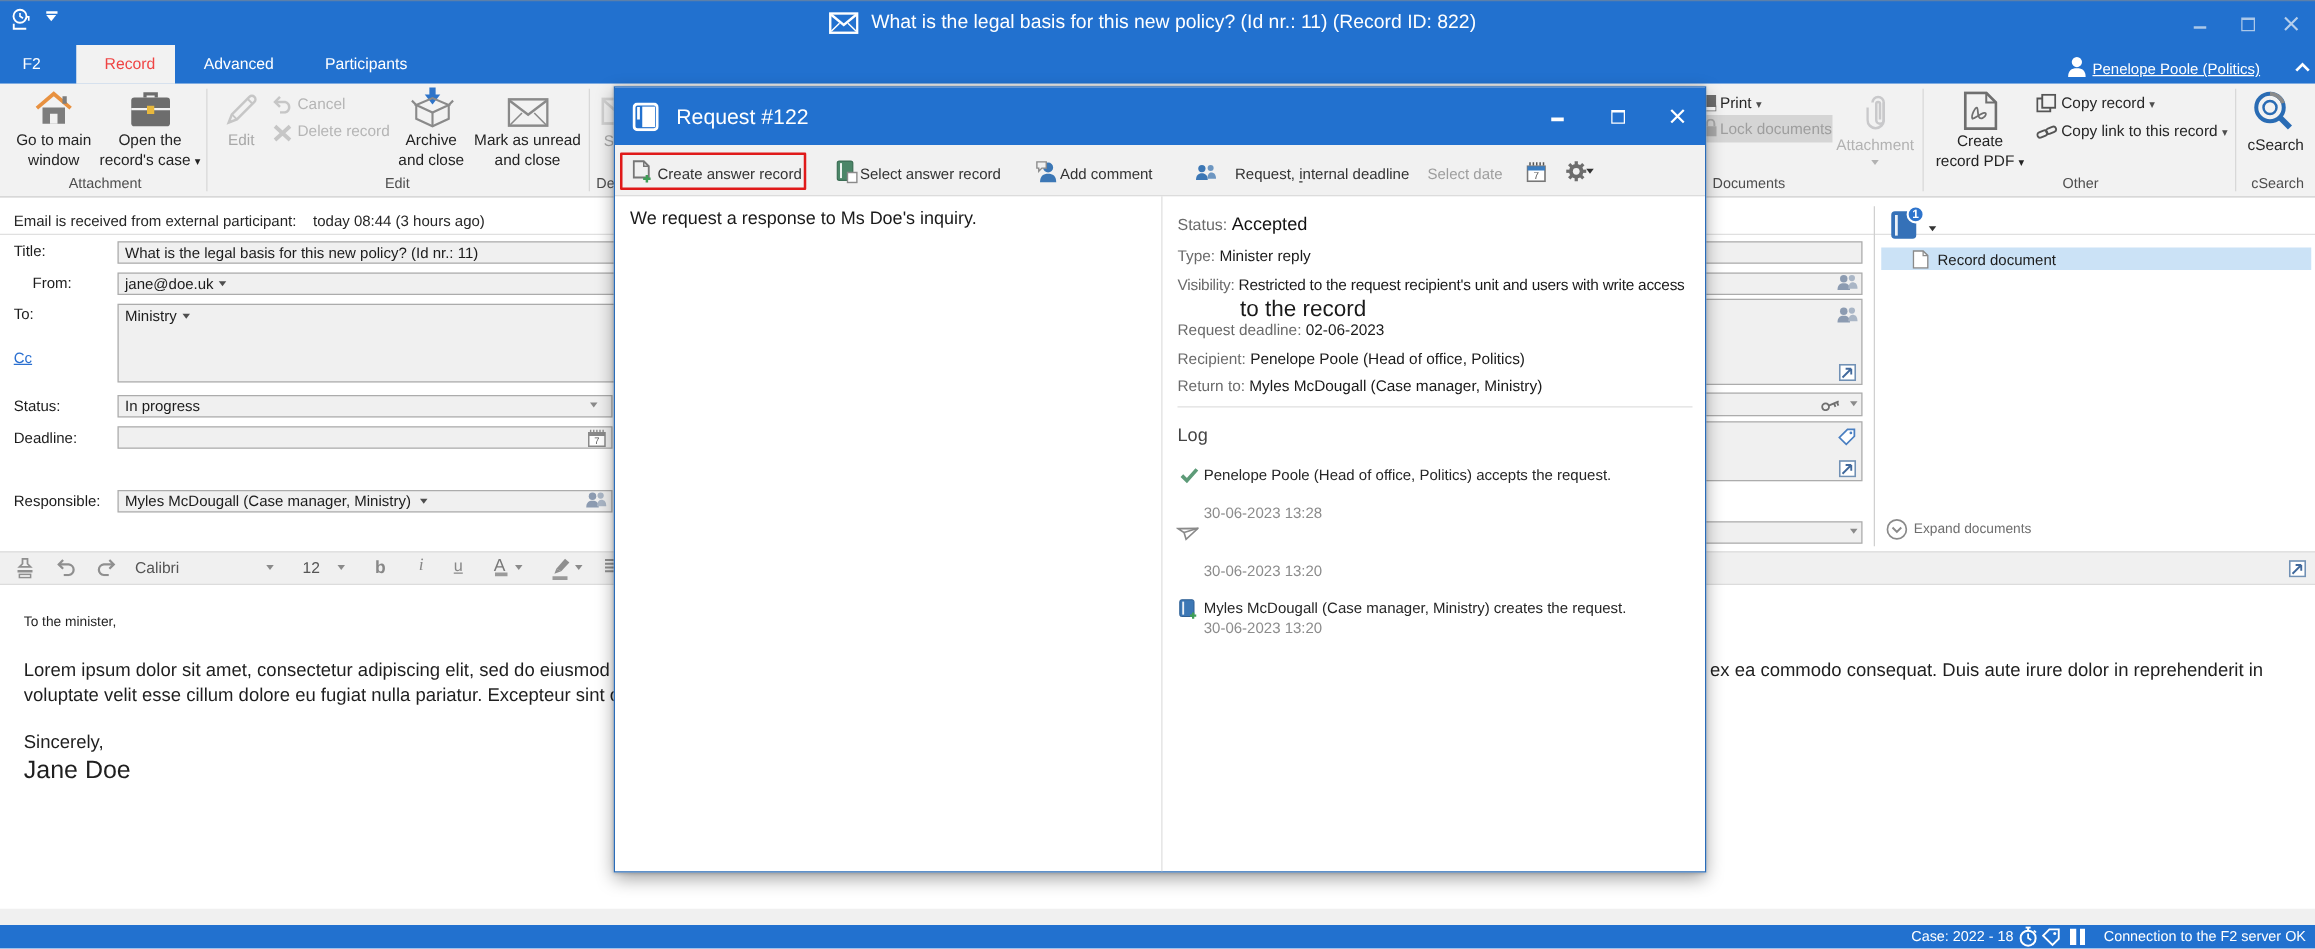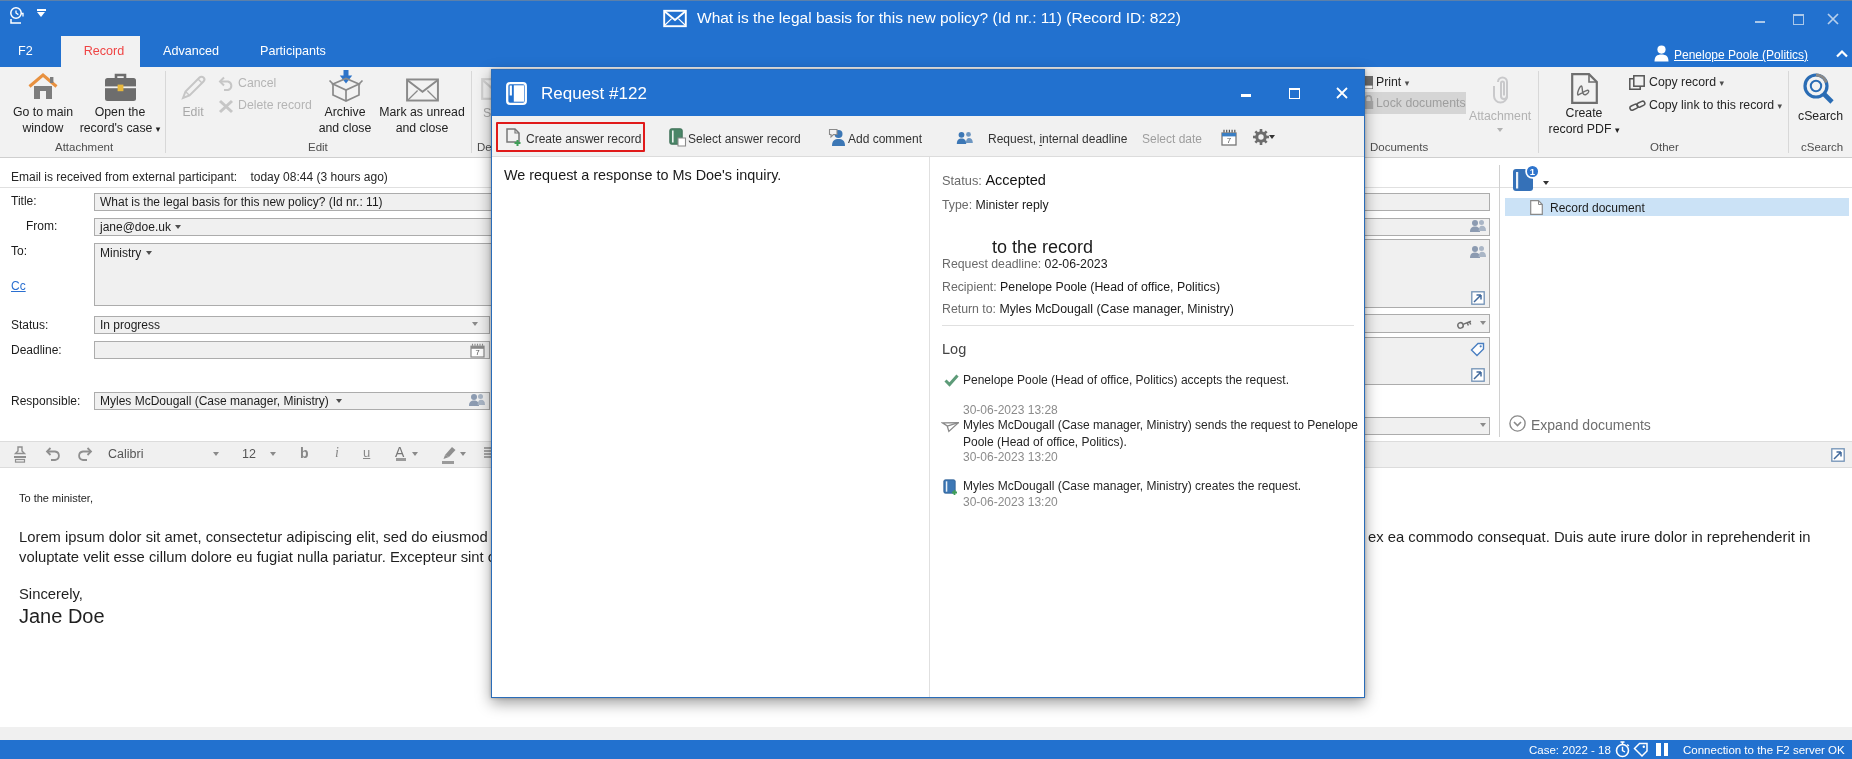--- a/index.html
+++ b/index.html
@@ -335,21 +335,21 @@
 <svg class="abs" style="left:1530px;top:200px" width="13" height="15" viewBox="0 0 13 15">
  <path d="M0.7 0.7 H8.5 L12.3 4.5 V14.3 H0.7 Z" fill="#fff" stroke="#8a8a8a" stroke-width="1.2"></path>
  <path d="M8.5 0.7 V4.5 H12.3" fill="none" stroke="#8a8a8a" stroke-width="1"></path>
 </svg>
 <div class="abs nw" style="left:1550px;top:201px;font-size:12px;color:#1c1c1c">Record document</div>
 
 <svg class="abs" style="left:1509px;top:415px" width="17" height="17" viewBox="0 0 17 17">
  <circle cx="8.5" cy="8.5" r="7.6" fill="none" stroke="#8a8a8a" stroke-width="1.4"></circle>
  <path d="M5 7 L8.5 10.5 L12 7" fill="none" stroke="#8a8a8a" stroke-width="1.6"></path>
 </svg>
-<div class="abs nw" style="left:1531px;top:417px;font-size:14px;color:#6e6e6e">Expand documents</div>
+<div class="abs nw" style="left:1531px;top:417px;font-size:11px;color:#6e6e6e">Expand documents</div>
 </div>
 
 <div class="abs" style="left:0;top:727px;width:1852px;height:13px;background:#f0f0f0"></div>
 <div class="abs blue" style="left:0;top:740px;width:1852px;height:19px"></div>
 <div id="statusbar">
 <div class="abs nw" style="left:1529px;top:744px;font-size:11.5px;color:#fff">Case: 2022 - 18</div>
 <svg class="abs" style="left:1614px;top:741px" width="17" height="17" viewBox="0 0 17 17">
  <circle cx="8.5" cy="9.5" r="6" fill="none" stroke="#fff" stroke-width="1.6"></circle>
  <path d="M8.5 5.8 V9.5 L11 11" fill="none" stroke="#fff" stroke-width="1.4"></path>
  <path d="M6.5 1 h4 M8.5 1 v2" stroke="#fff" stroke-width="1.6"></path>
@@ -423,39 +423,39 @@
  </g>
  <circle cx="9" cy="9" r="2.7" fill="#f1f1f1"></circle>
 </svg>
 <div class="car" style="left:777px;top:65px;border-top-color:#333"></div>
 
 <div class="abs" style="left:437px;top:87px;width:1px;height:540px;background:#e0e0e0"></div>
 <div class="abs nw" style="left:12px;top:97px;font-size:14.4px;color:#1a1a1a">We request a response to Ms Doe's inquiry.</div>
 
 <div class="abs nw" style="left:450px;top:102px;font-size:12.8px"><span style="color:#6a6a6a">Status: </span><span style="font-size:14.5px;color:#111">Accepted</span></div>
 <div class="abs nw" style="left:450px;top:128px;font-size:12.3px"><span class="plbl">Type: </span><span style="color:#1a1a1a">Minister reply</span></div>
+<div class="abs nw" style="left:450px;top:150.5px;font-size:12.3px;letter-spacing:-0.18px"><span class="plbl">Visibility: </span><span style="color:#1a1a1a">Restricted to the request recipient's unit and users with write access</span></div>
 <div class="abs nw" style="left:500px;top:167px;font-size:18px;color:#1a1a1a">to the record</div>
 <div class="abs nw" style="left:450px;top:187px;font-size:12.3px"><span class="plbl">Request deadline: </span><span style="color:#1a1a1a">02-06-2023</span></div>
 <div class="abs nw" style="left:450px;top:209.5px;font-size:12.3px"><span class="plbl">Recipient: </span><span style="color:#1a1a1a">Penelope Poole (Head of office, Politics)</span></div>
 <div class="abs nw" style="left:450px;top:231.5px;font-size:12.3px"><span class="plbl">Return to: </span><span style="color:#1a1a1a">Myles McDougall (Case manager, Ministry)</span></div>
 <div class="abs" style="left:450px;top:255px;width:412px;height:1px;background:#e0e0e0"></div>
 <div class="abs nw" style="left:450px;top:271px;font-size:14.5px;color:#444">Log</div>
 
 <svg class="abs" style="left:452px;top:304px" width="15" height="13" viewBox="0 0 15 13">
  <path d="M1.5 6.5 L5.5 10.5 L13.5 1.5" fill="none" stroke="#5d9b78" stroke-width="3"></path>
 </svg>
 <div class="abs log-t nw" style="left:471px;top:302px">Penelope Poole (Head of office, Politics) accepts the request.</div>
 <div class="abs log-d nw" style="left:471px;top:333px">30-06-2023 13:28</div>
 <svg class="abs" style="left:449px;top:350px" width="18" height="13" viewBox="0 0 18 13">
  <g transform="rotate(12 9 6)">
           <path d="M1 4.5 L16.5 1 L9 11.5 L6.3 6.6 Z" fill="none" stroke="#8a8a8a" stroke-width="1.3"></path>
  <path d="M6.3 6.6 L16.5 1" fill="none" stroke="#8a8a8a" stroke-width="1.3"></path>
         </g>
 </svg>
-<div class="abs log-t nw" style="left:471px;top:347px">Myles McDougall (Case manager, Ministry) sends the request to Penelope<br>Poole (Head of office, Politics).</div>
 <div class="abs log-d nw" style="left:471px;top:380px">30-06-2023 13:20</div>
 <svg class="abs" style="left:451px;top:409px" width="16" height="17" viewBox="0 0 16 17">
  <rect x="0.8" y="0.8" width="11.4" height="13.4" rx="1.5" fill="#3c77b5" stroke="#2e5f94" stroke-width="0.8"></rect>
  <rect x="2.8" y="2.3" width="1.5" height="10.4" fill="#fff" opacity="0.9"></rect>
  <path d="M11.5 11 v5 M9 13.5 h5" stroke="#3f9e57" stroke-width="1.8"></path>
 </svg>
 <div class="abs log-t nw" style="left:471px;top:408px">Myles McDougall (Case manager, Ministry) creates the request.</div>
 <div class="abs log-d nw" style="left:471px;top:425px">30-06-2023 13:20</div>
 </div>
 

